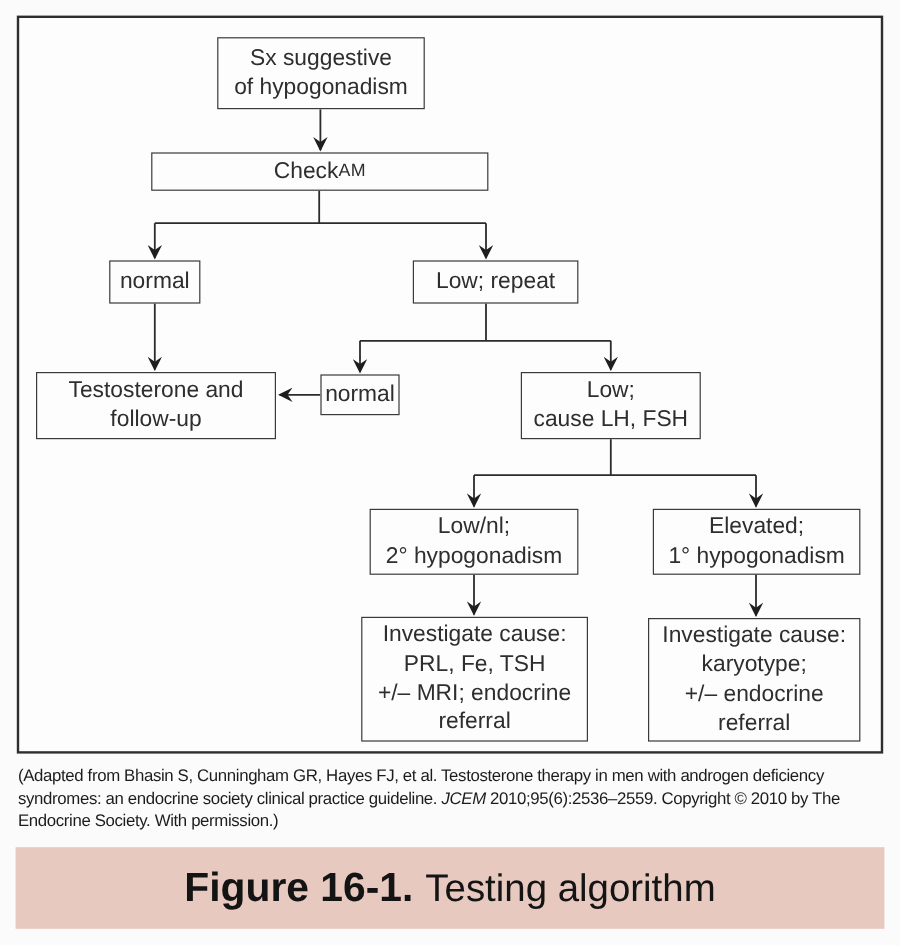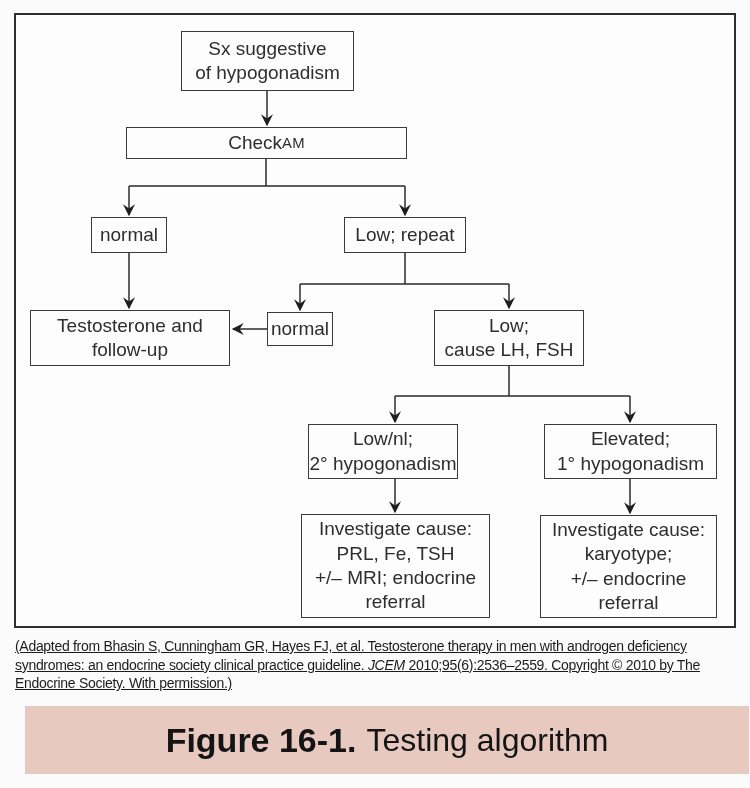--- a/index.html
+++ b/index.html
@@ -26,25 +26,25 @@
     display:flex;align-items:center;justify-content:center;
     text-align:center;
     font-size:19px;line-height:1.28;color:#2e2e2e;
     white-space:pre-line;
   }
   .smallcaps{font-size:0.78em;letter-spacing:0.3px;}
   .citation{
     position:absolute;left:15px;top:637px;width:722px;
     font-size:14px;line-height:1.33;letter-spacing:-0.3px;color:#1c1c1c;
   }
-  .cit-line{white-space:nowrap;text-decoration:underline;}
+  .cit-line{white-space:nowrap;}
   .caption-band{
     position:absolute;left:13px;top:706px;width:724px;height:68px;
     background:#e7c9c0;
-    display:flex;align-items:center;justify-content:center;margin-left:12px;
+    display:flex;align-items:center;justify-content:center;
   }
   .caption-band .cap-bold{font-weight:700;font-size:34px;color:#141414;}
   .caption-band .cap-rest{font-weight:400;font-size:32px;color:#141414;margin-left:10px;}
   em{font-style:italic;}
 </style>
 </head>
 <body>
 
 <div class="page">
 
@@ -84,31 +84,31 @@
   <div class="node" style="left:181px;top:31px;width:173px;height:60px;">Sx suggestive
 of hypogonadism</div>
 
   <div class="node" style="left:126px;top:127px;width:281px;height:32px;white-space:nowrap;">
       <span>Check </span>
       <span class="smallcaps">AM</span>
     </div>
 
   <div class="node" style="left:91px;top:217px;width:76px;height:36px;">normal</div>
 
-  <div class="node" style="left:344px;top:217px;width:122px;height:36px;">Low; repeat</div>
+  <div class="node" style="left:344px;top:217px;width:138px;height:36px;">Low; repeat</div>
 
   <div class="node" style="left:30px;top:310px;width:200px;height:56px;">Testosterone and
 follow-up</div>
 
   <div class="node" style="left:267px;top:312px;width:66px;height:34px;">normal</div>
 
   <div class="node" style="left:434px;top:310px;width:150px;height:56px;">Low;
 cause LH, FSH</div>
 
-  <div class="node" style="left:308px;top:424px;width:150px;height:55px;">Low/nl;
+  <div class="node" style="left:308px;top:424px;width:174px;height:55px;">Low/nl;
 2° hypogonadism</div>
 
   <div class="node" style="left:544px;top:424px;width:173px;height:55px;">Elevated;
 1° hypogonadism</div>
 
   <div class="node" style="left:301px;top:514px;width:189px;height:104px;">Investigate cause:
 PRL, Fe, TSH
 +/– MRI; endocrine
 referral</div>
 

